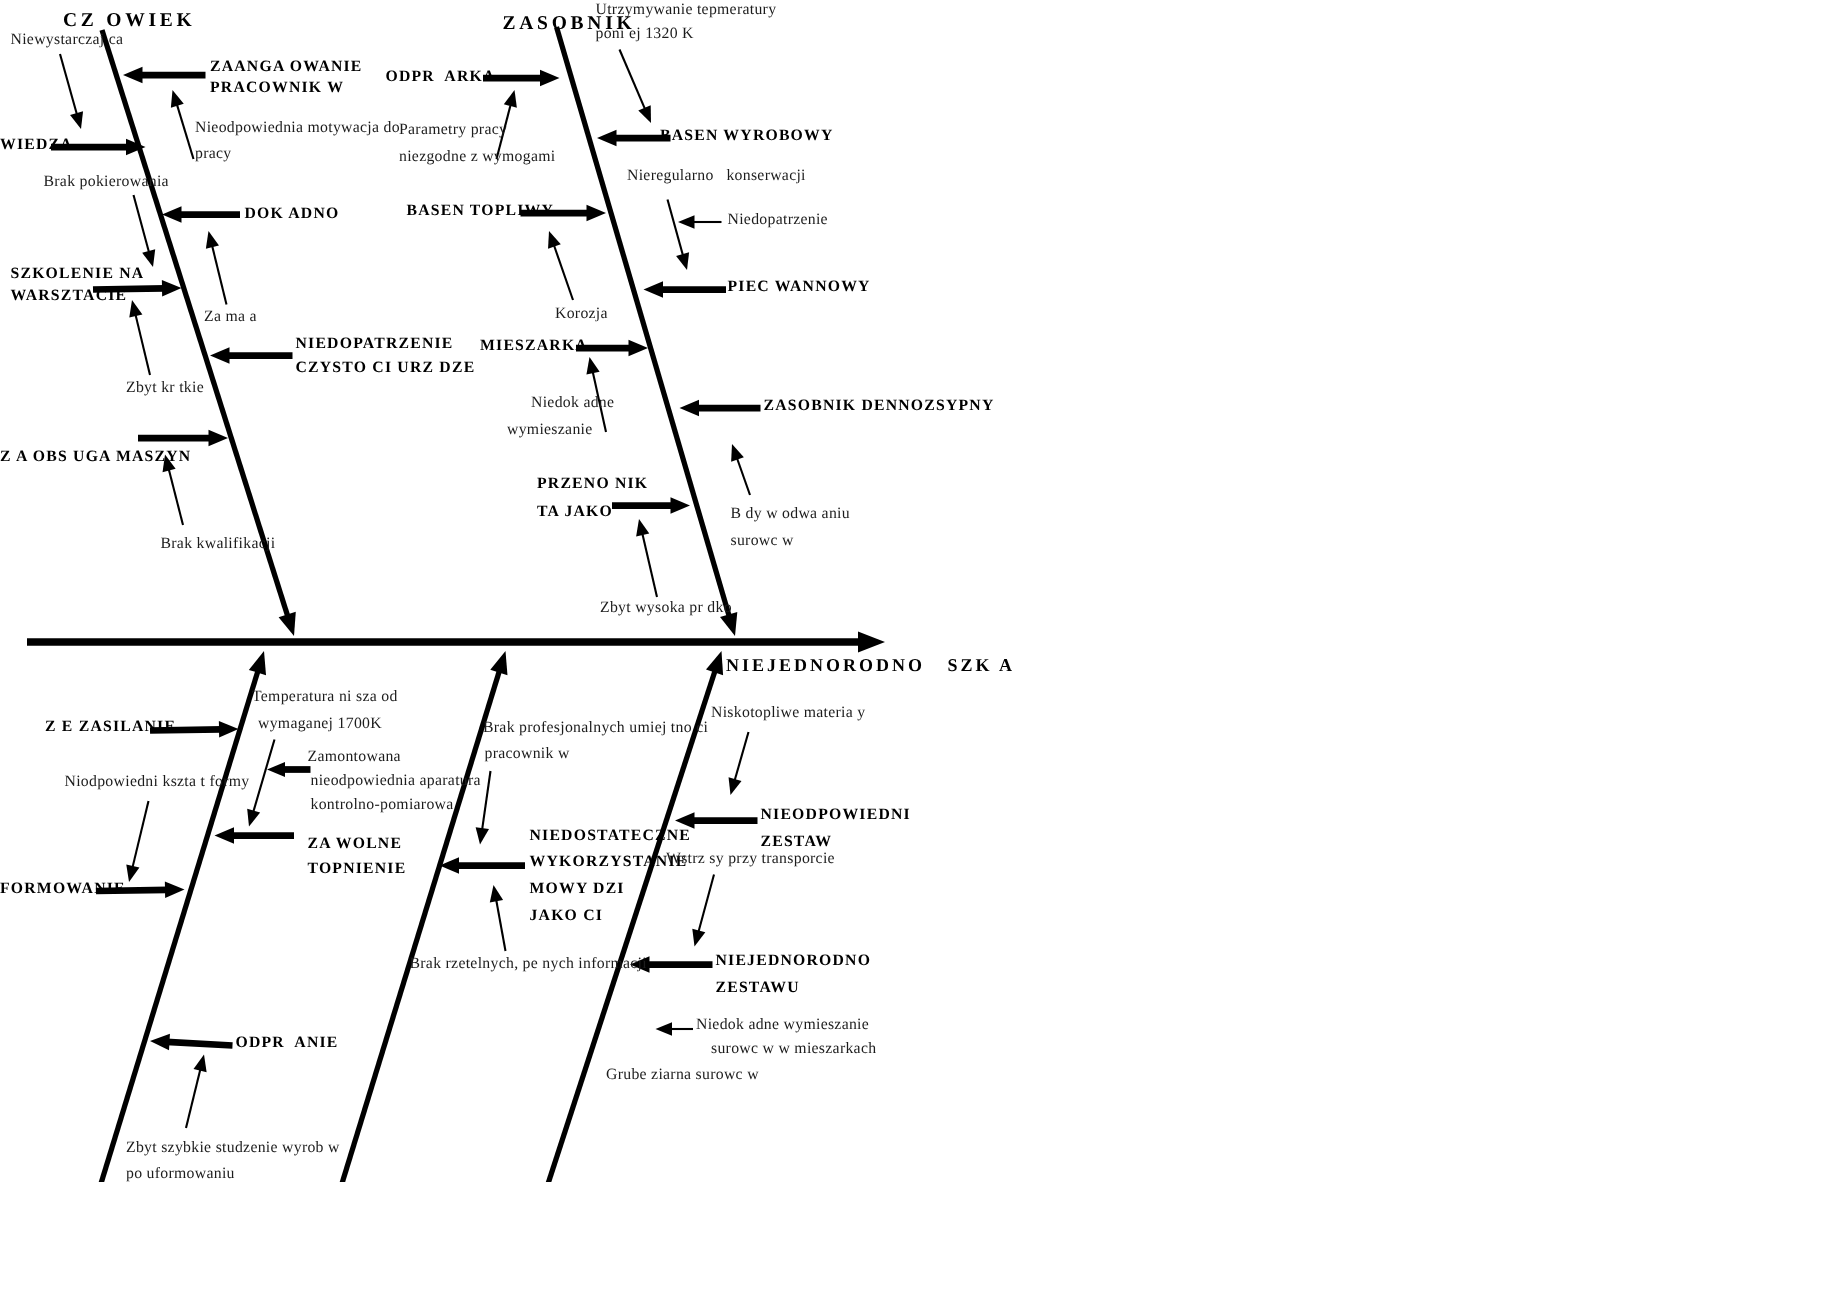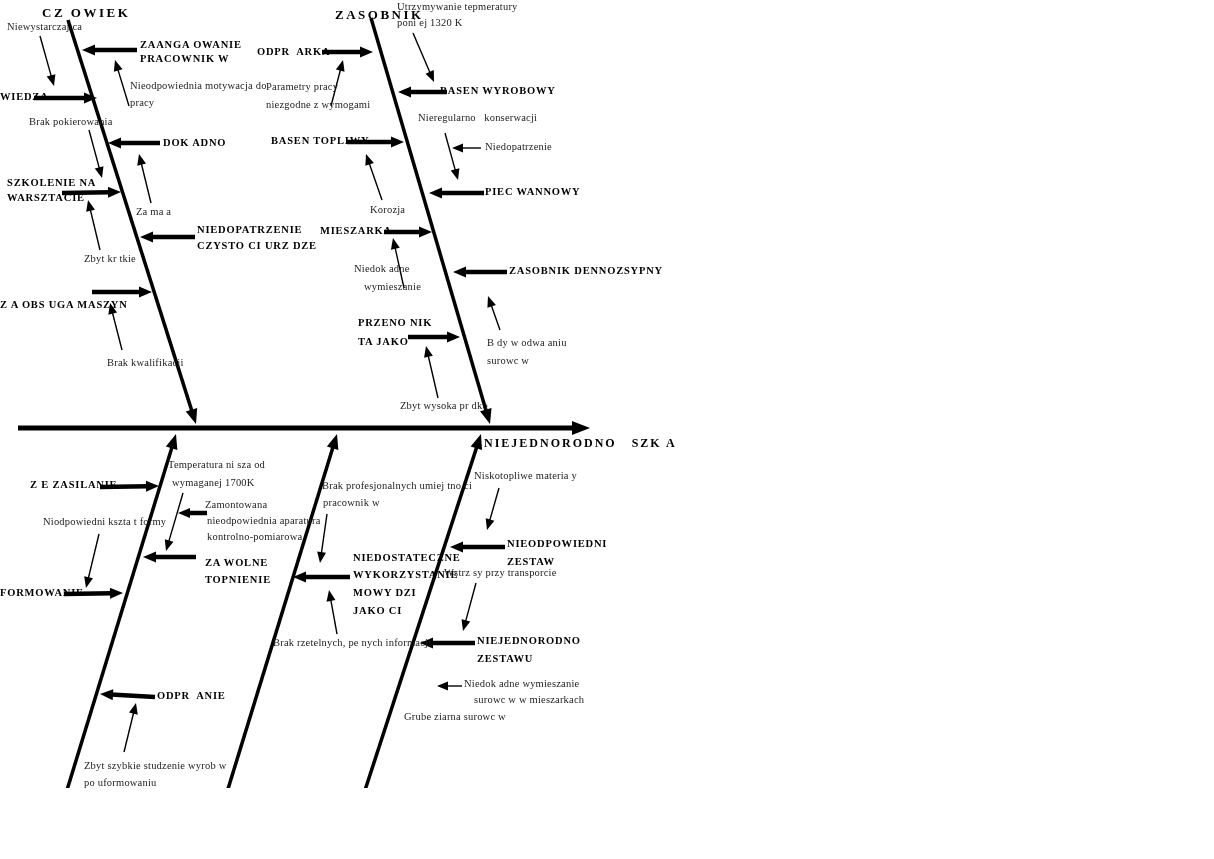--- a/index.html
+++ b/index.html
@@ -245,21 +245,21 @@
   <div class="lbl cause" style="left:266px;top:81px">Parametry pracy</div>
   <div class="lbl cause" style="left:266px;top:99px">niezgodne z wymogami</div>
   <div class="lbl bone" style="left:440px;top:85px">BASEN WYROBOWY</div>
   <div class="lbl cause" style="left:418px;top:112px">Nieregularno   konserwacji</div>
   <div class="lbl cause" style="left:485px;top:141px">Niedopatrzenie</div>
   <div class="lbl bone" style="left:485px;top:186px">PIEC WANNOWY</div>
   <div class="lbl bone" style="left:271px;top:135px">BASEN TOPLIWY</div>
   <div class="lbl cause" style="left:370px;top:204px">Korozja</div>
   <div class="lbl bone" style="left:320px;top:225px">MIESZARKA</div>
   <div class="lbl cause" style="left:354px;top:263px">Niedok adne</div>
-  <div class="lbl cause" style="left:364px;top:281px">wymieszanie</div>
+  <div class="lbl cause" style="left:338px;top:281px">wymieszanie</div>
   <div class="lbl bone" style="left:509px;top:265px">ZASOBNIK DENNOZSYPNY</div>
   <div class="lbl cause" style="left:487px;top:337px">B dy w odwa aniu</div>
   <div class="lbl cause" style="left:487px;top:355px">surowc w</div>
   <div class="lbl bone" style="left:358px;top:317px">PRZENO NIK</div>
   <div class="lbl bone" style="left:358px;top:336px">TA JAKO</div>
   <div class="lbl cause" style="left:400px;top:400px">Zbyt wysoka pr dko</div>
 
   <div class="lbl bone" style="left:30px;top:479px">Z E ZASILANIE</div>
   <div class="lbl cause" style="left:168px;top:459px">Temperatura ni sza od</div>
   <div class="lbl cause" style="left:172px;top:477px">wymaganej 1700K</div>

